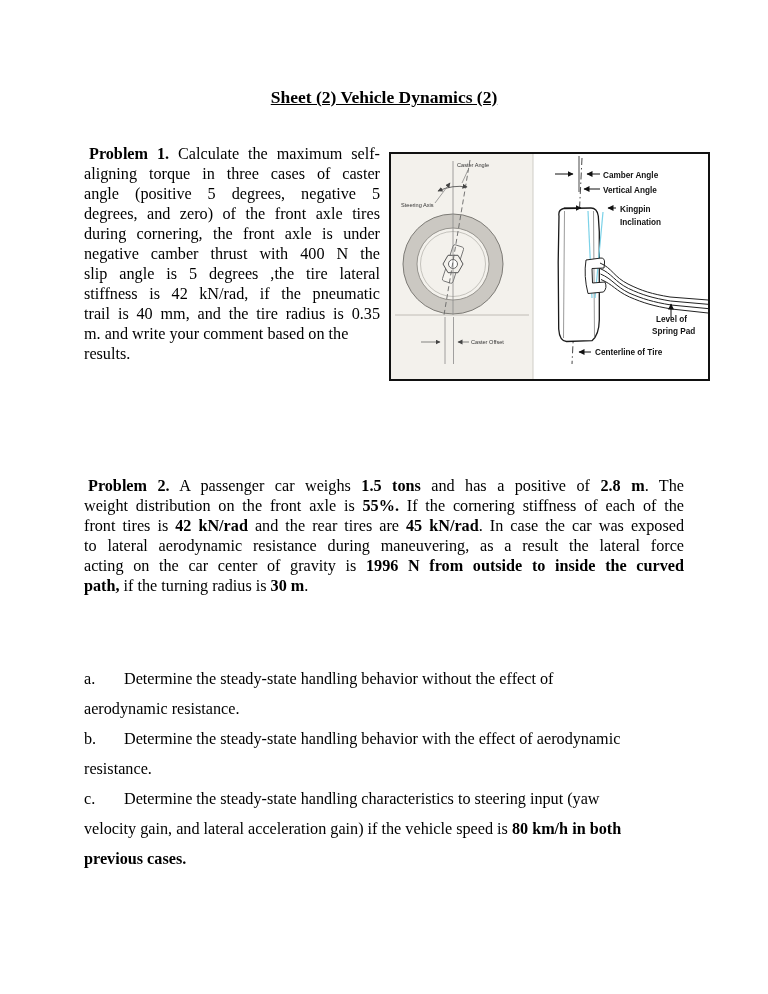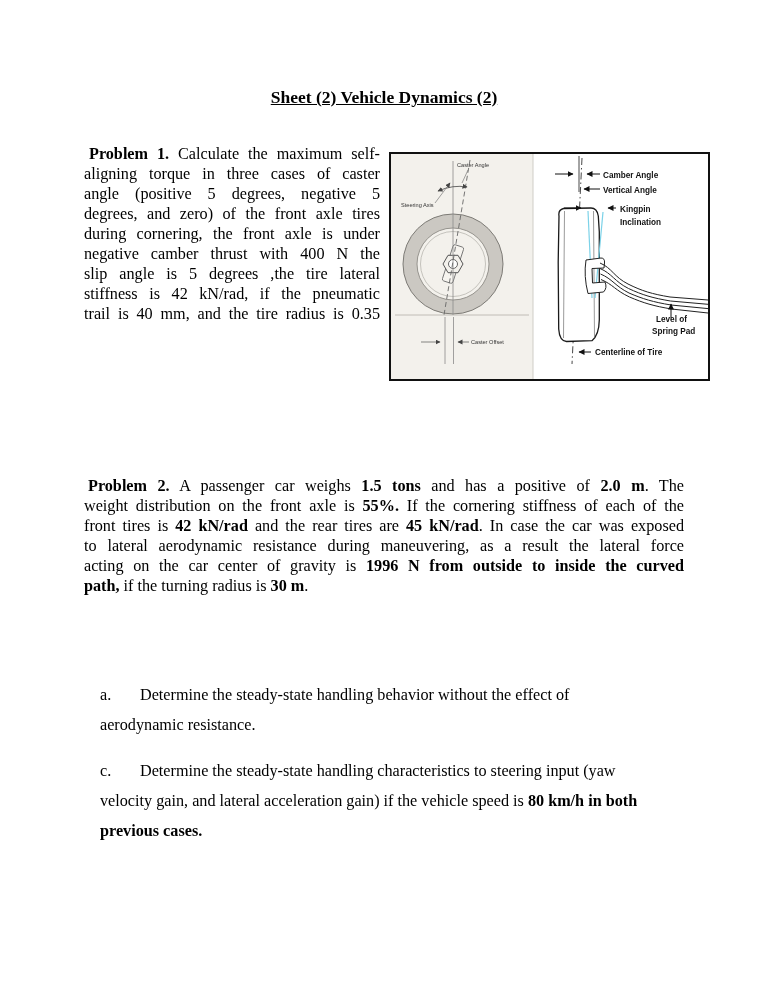--- a/index.html
+++ b/index.html
@@ -8,21 +8,21 @@
   .title-wrap{position:absolute;top:84px;left:0;width:768px;text-align:center;line-height:26px;}
   .title-text{font-weight:bold;font-size:17.5px;text-decoration:underline;}
   .para{font-size:16.2px;line-height:20px;text-align:justify;text-align-last:justify;}
   .seg{white-space:pre-wrap;}
   .b{font-weight:bold;}
   #p1{position:absolute;top:128px;left:84px;width:600px;text-indent:5px;}
   #p2{position:absolute;top:460px;left:84px;width:600px;text-indent:4px;}
   .fig-spacer{float:right;width:304px;height:270px;}
   .lastline{display:block;text-align:left;text-align-last:left;text-indent:0;}
   #tasks{position:absolute;top:664px;left:84px;width:600px;font-size:16.2px;line-height:30px;text-align:left;}
-  .task{margin:16px;}
+  .task{margin:0;}
   .task-label{display:inline-block;width:40px;white-space:pre-wrap;}
   #figure{position:absolute;left:389px;top:152px;}
   svg text{font-family:"Liberation Sans","DejaVu Sans",sans-serif;}
   .flabel{font-size:8.2px;font-weight:bold;fill:#111;}
   .flabel-sm{font-size:5.6px;fill:#333;}
 </style>
 </head>
 <body>
 
 <div class="page">
@@ -33,21 +33,21 @@
 
   <p class="para" id="p1">
     <span class="fig-spacer"></span><span class="b seg">Problem 1.</span><span class="seg"> Calculate the maximum self-
 aligning torque in three cases of caster
 angle (positive 5 degrees, negative 5
 degrees, and zero) of the front axle tires
 during cornering, the front axle is under
 negative camber thrust with 400 N the
 slip angle is 5 degrees ,the tire lateral
 stiffness is 42 kN/rad, if the pneumatic
-trail is 40 mm, and the tire radius is 0.35</span>
+trail is 40 mm, and the tire radius is 0.35</span><span class="lastline seg">m. and write your comment based on the results.</span>
   </p>
 
   <svg id="figure" width="321" height="229" viewBox="0 0 321 229" aria-hidden="true">
     <defs>
       <marker id="ah" markerWidth="7" markerHeight="7" refX="5.5" refY="3" orient="auto-start-reverse" markerUnits="userSpaceOnUse">
           <path d="M0,0L6,3L0,6Z" fill="#111"></path>
         </marker>
       <marker id="ah2" markerWidth="6" markerHeight="6" refX="4.5" refY="2.5" orient="auto-start-reverse" markerUnits="userSpaceOnUse">
           <path d="M0,0L5,2.5L0,5Z" fill="#444"></path>
         </marker>
@@ -117,27 +117,29 @@
       <text class="flabel" x="267" y="169.5">Level of</text>
       <text class="flabel" x="263" y="182">Spring Pad</text>
 
       <line x1="202" y1="200" x2="190" y2="200" stroke="#111" stroke-width="1" marker-end="url(#ah)"></line>
       <text class="flabel" x="206" y="203">Centerline of Tire</text>
     </g>
 
     <rect x="1" y="1" width="319" height="227" fill="none" stroke="#111" stroke-width="2"></rect>
   </svg>
 
-  <p class="para" id="p2"><span class="b seg">Problem 2.</span><span class="seg"> A passenger car weighs </span><span class="b seg">1.5 tons</span><span class="seg"> and has a positive of </span><span class="b seg">2.0 m</span><span class="seg">. The
+  <p class="para" id="p2"><span class="b seg">Problem 2.</span><span class="seg"> A passenger car weighs </span><span class="b seg">1.5 tons</span><span class="seg"> and has a positive of </span><span class="b seg">2.8 m</span><span class="seg">. The
 weight distribution on the front axle is </span><span class="b seg">55%.</span><span class="seg"> If the cornering stiffness of each of the
 front tires is </span><span class="b seg">42 kN/rad</span><span class="seg"> and the rear tires are </span><span class="b seg">45 kN/rad</span><span class="seg">. In case the car was exposed
 to lateral aerodynamic resistance during maneuvering, as a result the lateral force
 acting on the car center of gravity is </span><span class="b seg">1996 N from outside to inside the curved</span><span class="lastline"><span class="b seg">path,</span><span class="seg"> if the turning radius is </span><span class="b seg">30 m</span><span class="seg">.</span></span></p>
 
   <div id="tasks">
     <p class="task"><span class="task-label seg">a.</span><span class="seg">Determine the steady-state handling behavior without the effect of
 aerodynamic resistance.</span></p>
+    <p class="task"><span class="task-label seg">b.</span><span class="seg">Determine the steady-state handling behavior with the effect of aerodynamic
+resistance.</span></p>
     <p class="task"><span class="task-label seg">c.</span><span class="seg">Determine the steady-state handling characteristics to steering input (yaw
 velocity gain, and lateral acceleration gain) if the vehicle speed is </span><span class="b seg">80 km/h in both
 previous cases.</span></p>
   </div>
 
 </div>
 
 </body></html>

